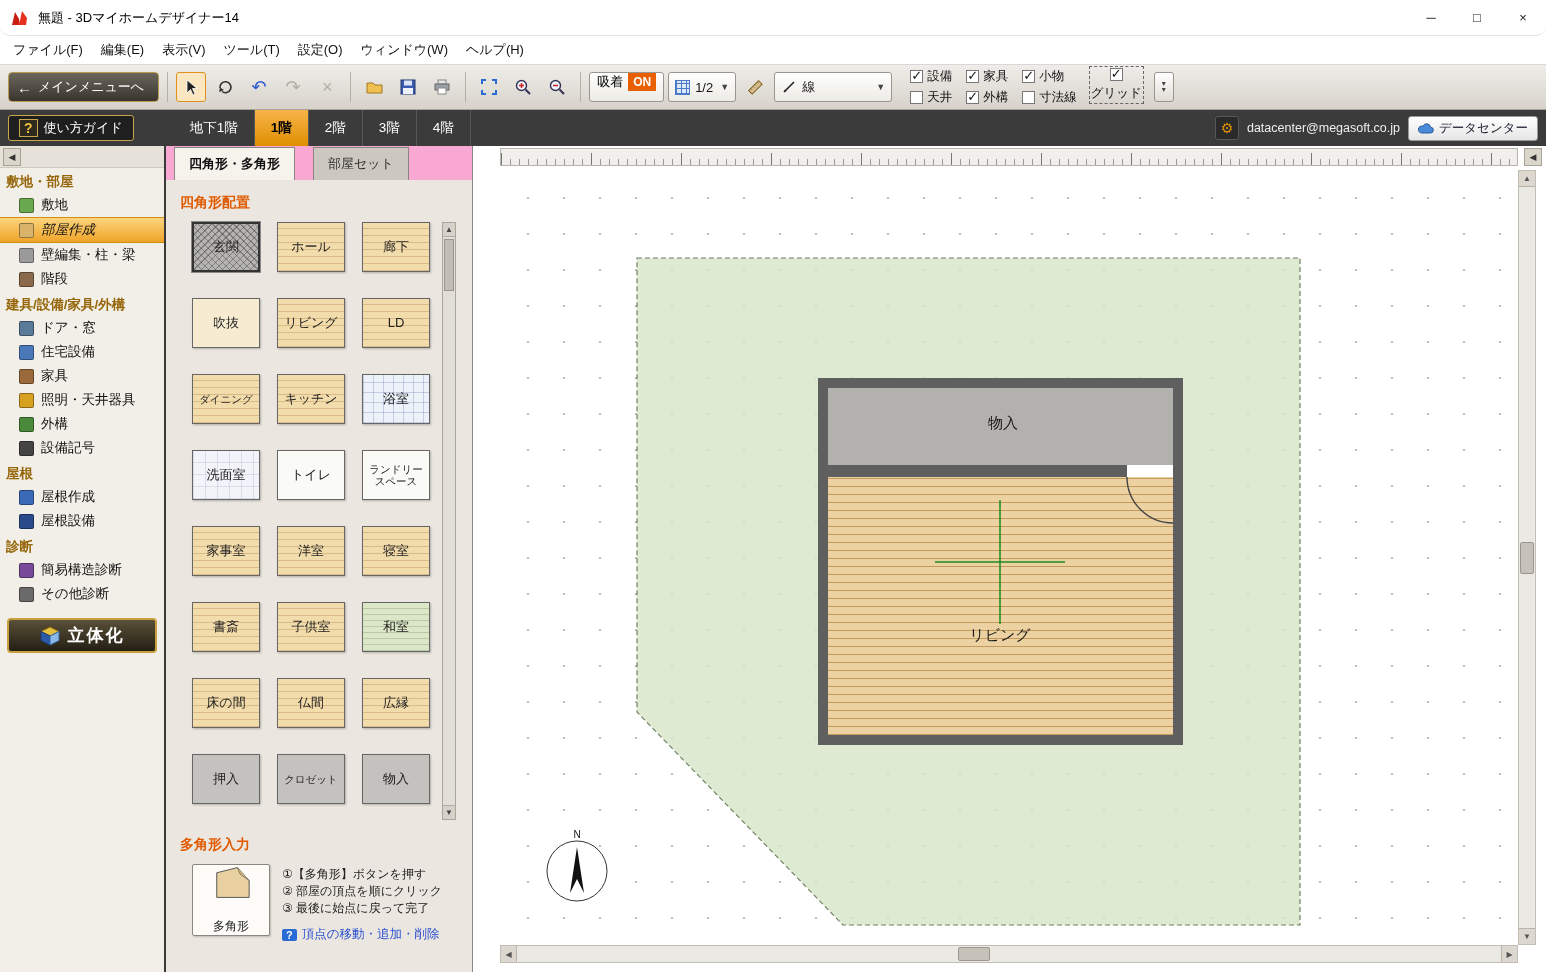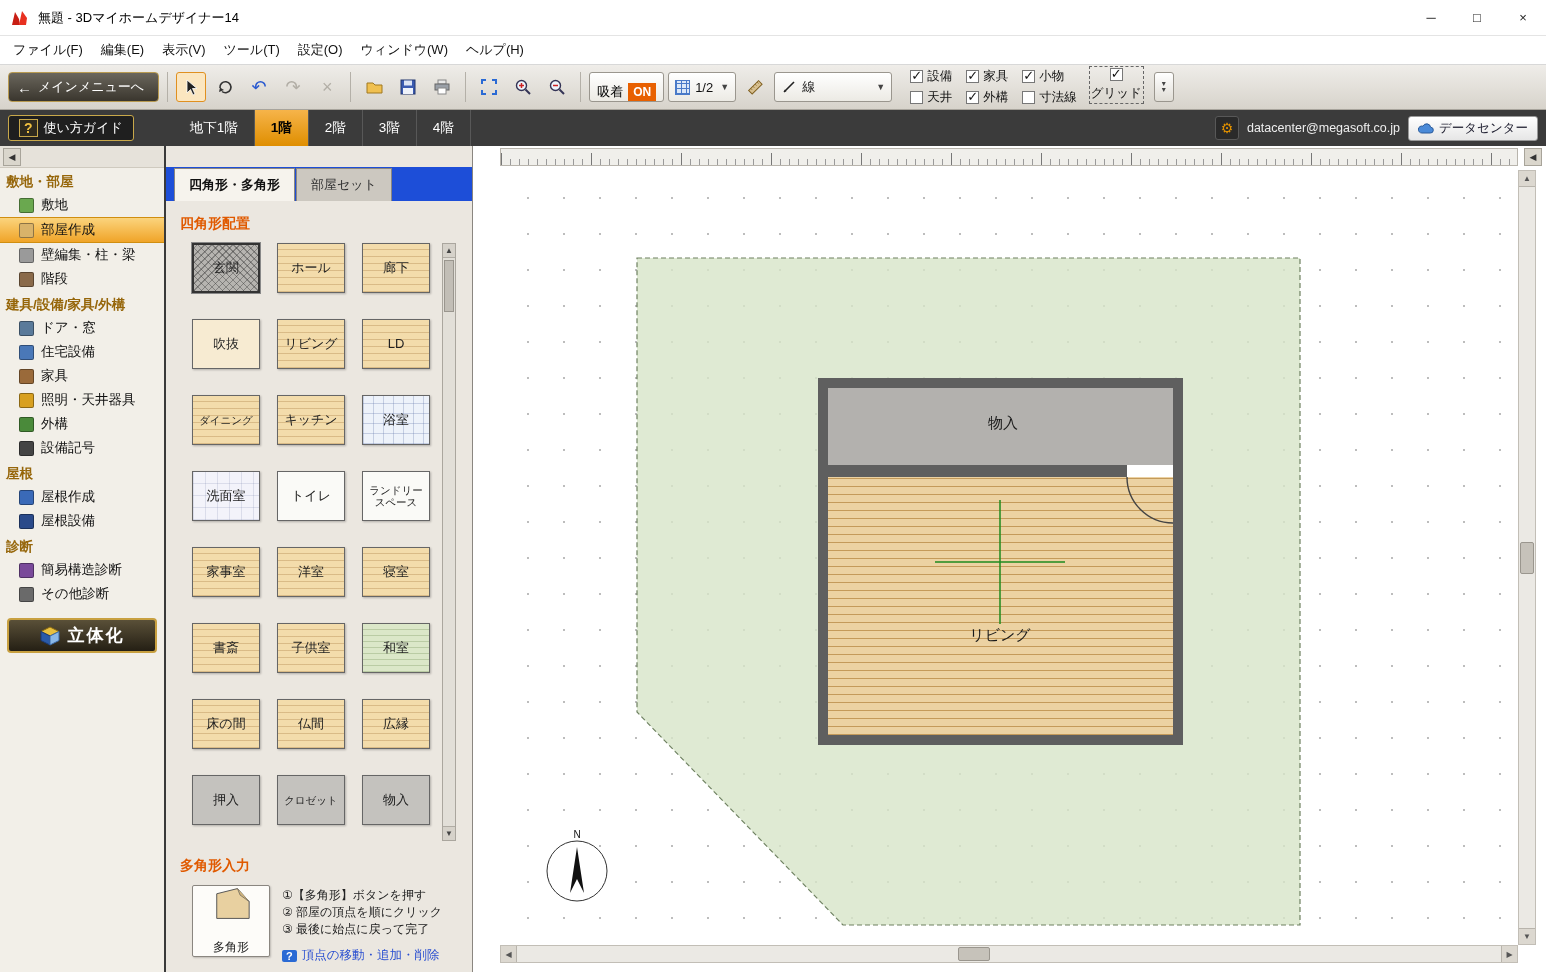--- a/index.html
+++ b/index.html
@@ -1,41 +1,41 @@
 <!DOCTYPE html>
 <html><head>
 <meta charset="utf-8">
 <style>
   * { margin:0; padding:0; box-sizing:border-box; }
   html,body { width:1546px; height:972px; overflow:hidden; }
   body { font-family:"Liberation Sans","DejaVu Sans",sans-serif; font-size:13px; color:#111; background:#fff; }
   .window { position:relative; width:1546px; height:972px; background:#fff; overflow:hidden; }
 
   
-  .titlebar { height:36px; display:flex; align-items:center; background:#fff; border-bottom:1px solid #e4e4e4; }
+  .titlebar { height:36px; display:flex; align-items:center; background:#fff; border-bottom:1px solid #e4e4e4;border-radius:10px; }
   .titlebar .logo { margin:0 8px 0 10px; width:20px; height:18px; }
   .title-text { font-size:13px; color:#000; }
   .win-controls { margin-left:auto; display:flex; height:100%; }
   .win-btn { width:46px; height:100%; display:flex; align-items:center; justify-content:center; font-size:13px; color:#222; background:transparent; border:none; cursor:pointer; }
 
   
   .menubar { height:29px; display:flex; align-items:center; background:#fff; border-bottom:1px solid #d8d8d8; padding-left:4px; }
   .menu-item { padding:4px 9px; font-size:13px; color:#111; cursor:default; }
 
   
   .toolbar { height:45px; display:flex; align-items:center; gap:4px; padding:0 8px; background:linear-gradient(#efede9,#d7d3cb); border-bottom:1px solid #a8a49c; }
   .mainmenu-btn { display:flex; align-items:center; gap:6px; height:30px; padding:0 14px 0 8px; background:linear-gradient(#6a665c,#3a362e); color:#fff; border:1px solid #b89a50; border-radius:4px; font-size:13px; cursor:pointer; }
   .mm-arrow { font-size:15px; color:#fff; }
   .tsep { width:1px; height:30px; background:#b4b0a8; margin:0 4px; }
   .tbtn { width:30px; height:30px; display:flex; align-items:center; justify-content:center; background:transparent; border:1px solid transparent; border-radius:3px; cursor:pointer; font-size:17px; color:#333; }
   .tbtn.pressed { background:#fbe6c0; border:1px solid #e09020; }
   .tbtn.disabled { color:#b2aea6; cursor:default; }
   .glyph-blue { color:#2a5ad0; font-size:18px; }
   .glyph-gray { color:#b2aea6; font-size:18px; }
-  .snap-btn { display:flex; align-items:flex-end; gap:5px; height:30px; padding:0 7px; background:linear-gradient(#fff,#eceae4); border:1px solid #9a968e; border-radius:3px; font-size:13px; cursor:pointer; }
+  .snap-btn { display:flex; align-items:flex-start; gap:5px; height:30px; padding:0 7px; background:linear-gradient(#fff,#eceae4); border:1px solid #9a968e; border-radius:3px; font-size:13px; cursor:pointer; }
   .on-badge { background:#e86000; color:#fff; font-weight:bold; font-size:12px; padding:2px 5px; }
   .combo { display:flex; align-items:center; gap:5px; height:30px; padding:0 4px 0 6px; background:linear-gradient(#fff,#eceae4); border:1px solid #9a968e; border-radius:3px; font-size:13px; cursor:pointer; }
   .combo .arrow { font-size:9px; color:#444; padding:2px 2px; }
   .combo.wide { width:118px; }
   .combo .spacer { flex:1; }
   .grid-ic { width:15px; height:15px; background:
       repeating-linear-gradient(0deg,#4a7ac8 0 1px,transparent 1px 5px),
       repeating-linear-gradient(90deg,#4a7ac8 0 1px,transparent 1px 5px),#dce8f8; border:1px solid #4a7ac8; }
   .chk-cols { display:flex; gap:14px; margin-left:14px; }
   .chkcol { display:flex; flex-direction:column; gap:4px; }
@@ -59,32 +59,32 @@
 
   
   .body { display:flex; height:826px; }
 
   
   .sidebar { width:166px; background:#f2efe8; border-right:2px solid #3a3a3a; position:relative; flex:none; }
   .collapse-row { height:22px; background:#e6e2da; border-bottom:1px solid #cfcabf; display:flex; align-items:center; }
   .collapse-btn { width:18px; height:18px; margin-left:3px; background:#dad6cc; border:1px solid #a8a49a; font-size:9px; color:#333; display:flex; align-items:center; justify-content:center; cursor:pointer; }
   .sec-h { color:#96660a; font-weight:bold; font-size:13.5px; padding:5px 4px 2px 6px; }
   .s-item { display:flex; align-items:center; gap:7px; padding:3px 2px 3px 19px; font-size:13.5px; cursor:pointer; }
-  .s-item.selected { background:linear-gradient(#fbd47d,#f0a428); border-top:1px solid #d08e10; border-bottom:1px solid #d08e10; }
+  .s-item.selected { background:linear-gradient(#fbd47d,#f0a428); border-top:1px solid #d08e10; border-bottom:1px solid #d08e10;font-style:italic; }
   .icon16 { width:15px; height:15px; border-radius:2px; border:1px solid rgba(0,0,0,.35); flex:none; }
   .site-icon{background:#6aa84f;} .room-create-icon{background:#d9b36a;} .wall-edit-icon{background:#9a9a9a;}
   .stairs-icon{background:#8a6a4a;} .door-window-icon{background:#5a7a9a;} .housing-equipment-icon{background:#4a78b8;}
   .furniture-icon{background:#9a6a3a;} .lighting-icon{background:#d8a020;} .exterior-icon{background:#4a8a3a;}
   .equipment-symbol-icon{background:#444;} .roof-create-icon{background:#3a6ab8;} .roof-equipment-icon{background:#2a4a8a;}
   .structure-diagnosis-icon{background:#7a4a9a;} .other-diagnosis-icon{background:#6a6a6a;}
   .solid-btn { display:flex; align-items:center; justify-content:center; gap:8px; width:150px; height:35px; margin:12px 7px; background:linear-gradient(#5a5038,#241f14); border:2px solid #c8a040; border-radius:4px; color:#fff; font-size:17px; font-weight:bold; letter-spacing:2px; cursor:pointer; }
 
   
   .panel { width:307px; background:#ebe7e0; border-right:1px solid #8a8680; position:relative; flex:none; }
-  .ptabs { display:flex; height:34px; background:#1d4ed8; align-items:flex-end; padding-left:8px; gap:1px;margin-top:21px; }
+  .ptabs { display:flex; height:34px; background:#f9a8d4; align-items:flex-end; padding-left:8px; gap:18px; }
   .ptab { padding:7px 14px; background:#ccc8c0; border:1px solid #8a8680; border-bottom:none; font-size:13px; color:#333; cursor:pointer; }
   .ptab.active { background:#f6f3ed; font-weight:bold; color:#111; }
   .sec-title { color:#e05a00; font-weight:bold; font-size:14px; margin:14px 0 10px 14px; }
   .room-wrap { position:relative; height:600px; }
   .room-grid { display:grid; grid-template-columns:repeat(3,68px); column-gap:17px; row-gap:26px; margin-left:26px; }
   .rbtn { width:68px; height:50px; border:1px solid #666; display:flex; align-items:center; justify-content:center; text-align:center; font-size:13px; color:#222; cursor:pointer; box-shadow:1px 1px 2px rgba(0,0,0,.25); font-family:inherit; padding:1px; line-height:1.15; word-break:break-all; }
   .rbtn.small { font-size:10.5px; }
   .rbtn.selected { border:2px solid #333; box-shadow:0 0 0 1px #888; }
   .f-wood { background-color:#f3dcab; background-image:repeating-linear-gradient(0deg,rgba(150,100,40,.28) 0 1px,transparent 1px 7px); }
   .f-plain { background-color:#f7ebd2;align-items:center; }

